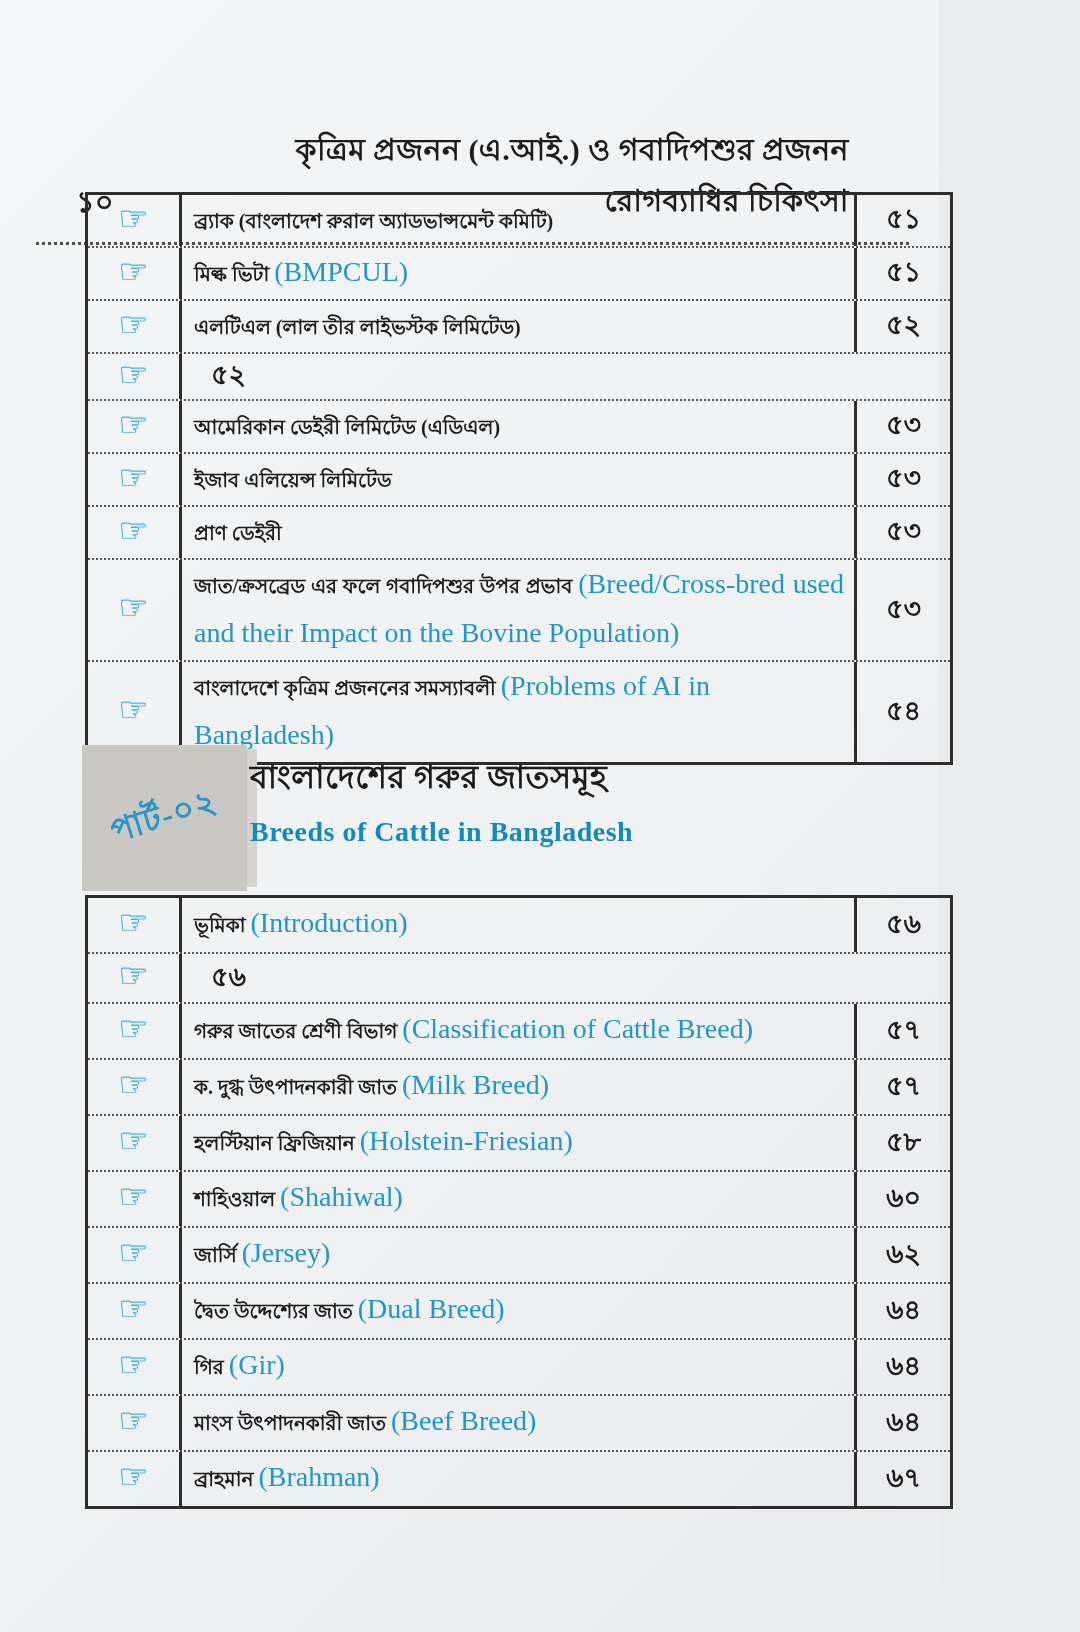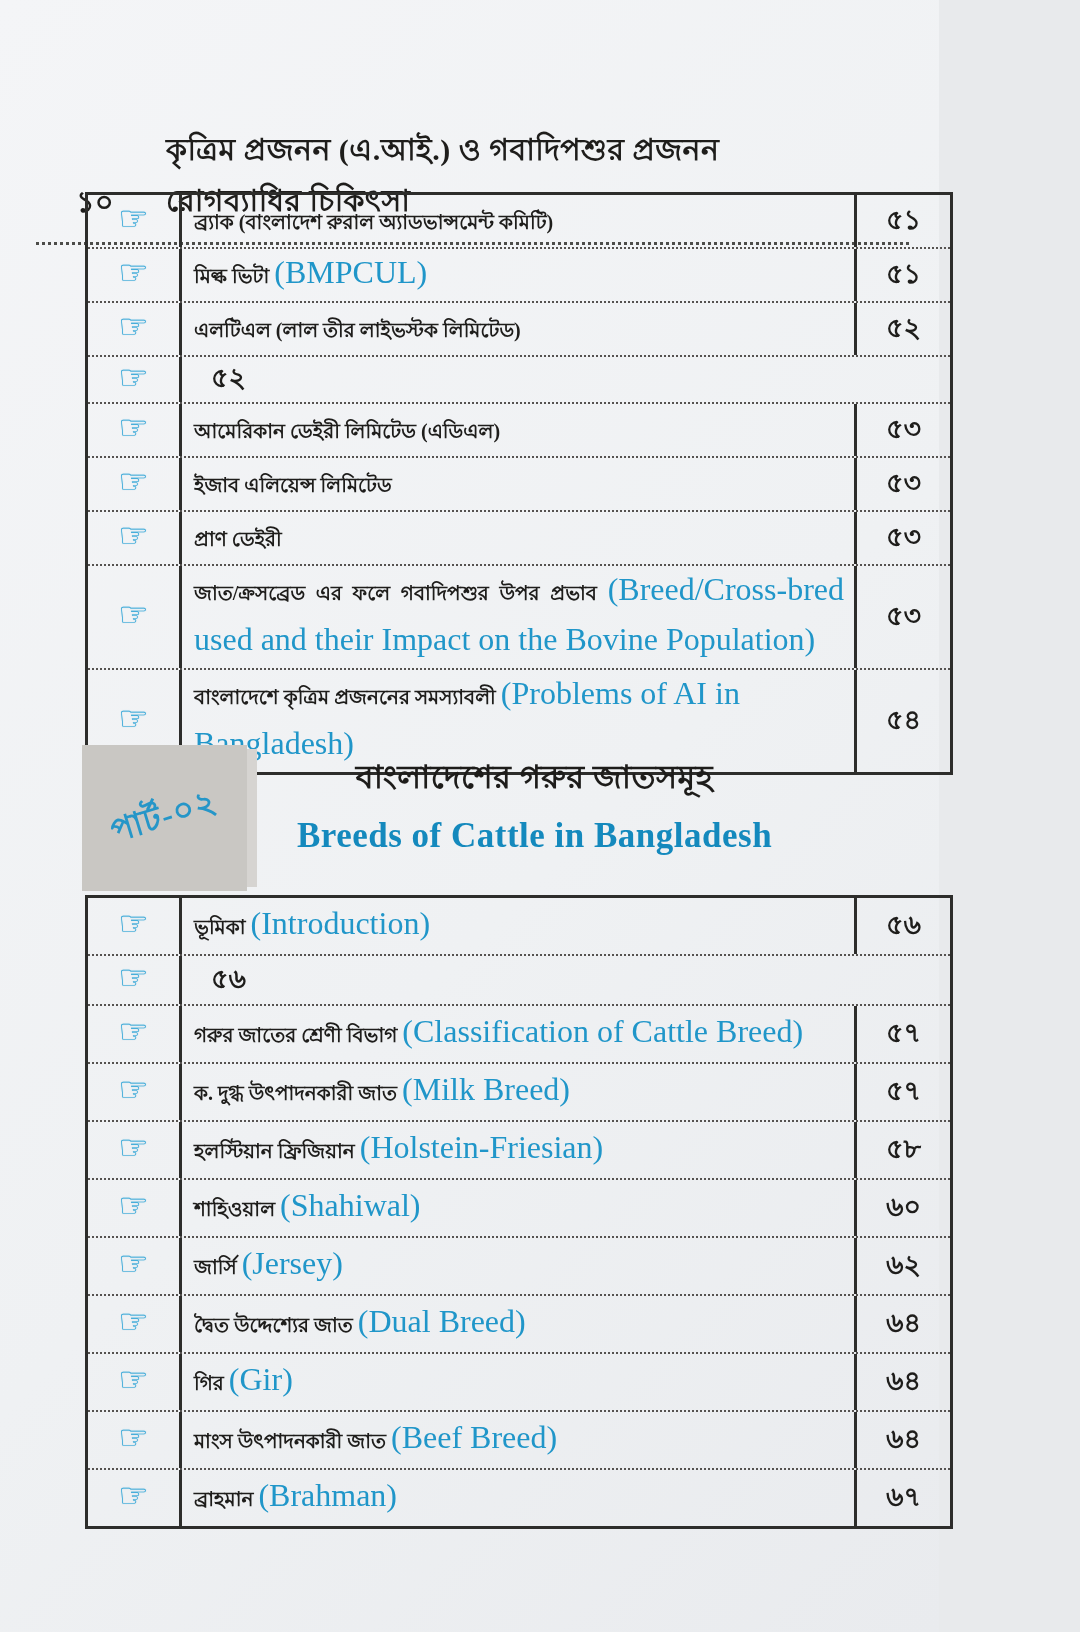--- a/index.html
+++ b/index.html
@@ -19,21 +19,21 @@
   .page-head{
     position:absolute;top:126px;left:36px;right:30px;
     padding-bottom:14px;
     border-bottom:3px dotted #4c4c49;
     display:flex;align-items:flex-end;
   }
   .page-num{
     font-size:29px;font-weight:bold;margin-left:40px;width:90px;
   }
   .head-title{
-    flex:1;text-align:left;font-size:30px;font-weight:bold;
+    flex:1;text-align:right;font-size:30px;font-weight:bold;
     letter-spacing:0.5px;margin-right:60px;
   }
   
   .toc{
     position:absolute;left:85px;width:868px;
     border:3px solid #2d2d2b;
     background:transparent;
     box-sizing:border-box;
   }
   .toc .row{display:flex;border-bottom:2px dotted #555250;}
@@ -53,21 +53,21 @@
     flex:1;
     border-right:3px solid #2d2d2b;
     padding:1px 10px 1px 12px;
     box-sizing:border-box;
     display:flex;align-items:center;
   }
   .text-inner{width:100%;}
   .toc1 .text-inner{line-height:45px;}
   .toc2 .text-inner{line-height:48px;}
   .bn{font-weight:bold;font-size:20px;font-family:"Liberation Serif","DejaVu Serif",serif;}
-  .en{font-weight:normal;font-size:32px;color:#2096c9;}
+  .en{font-weight:normal;font-size:28px;color:#2096c9;}
   .page-cell{
     width:93px;flex:0 0 93px;
     display:flex;align-items:center;justify-content:center;
     font-size:27px;font-weight:bold;
   }
   .row.justify .text-inner{text-align:justify;}
   .toc1 .row{min-height:45px;}
   .toc2 .row{min-height:48px;}
   
   .part-box{
@@ -78,28 +78,28 @@
     display:flex;align-items:center;justify-content:center;
   }
   .part-label{
     font-size:33px;font-weight:bold;color:#2596c8;
     transform:rotate(-17deg);
     letter-spacing:1px;
     white-space:nowrap;
   }
   .part-titles{
     position:absolute;left:250px;right:120px;top:752px;
-    text-align:center;
+    text-align:left;
   }
   .part-title-bn{
     font-size:32px;font-weight:bold;color:#1d1c1a;
     margin:0 0 10px 0;letter-spacing:0.5px;
   }
   .part-title-en{
-    font-size:35px;font-weight:bold;color:#1489bd;
+    font-size:28px;font-weight:bold;color:#1489bd;
     margin:0;letter-spacing:0.5px;
   }
 </style>
 </head>
 <body>
 
 <div class="paper">
 
   <div class="page-head">
     <span class="page-num">১০</span>

